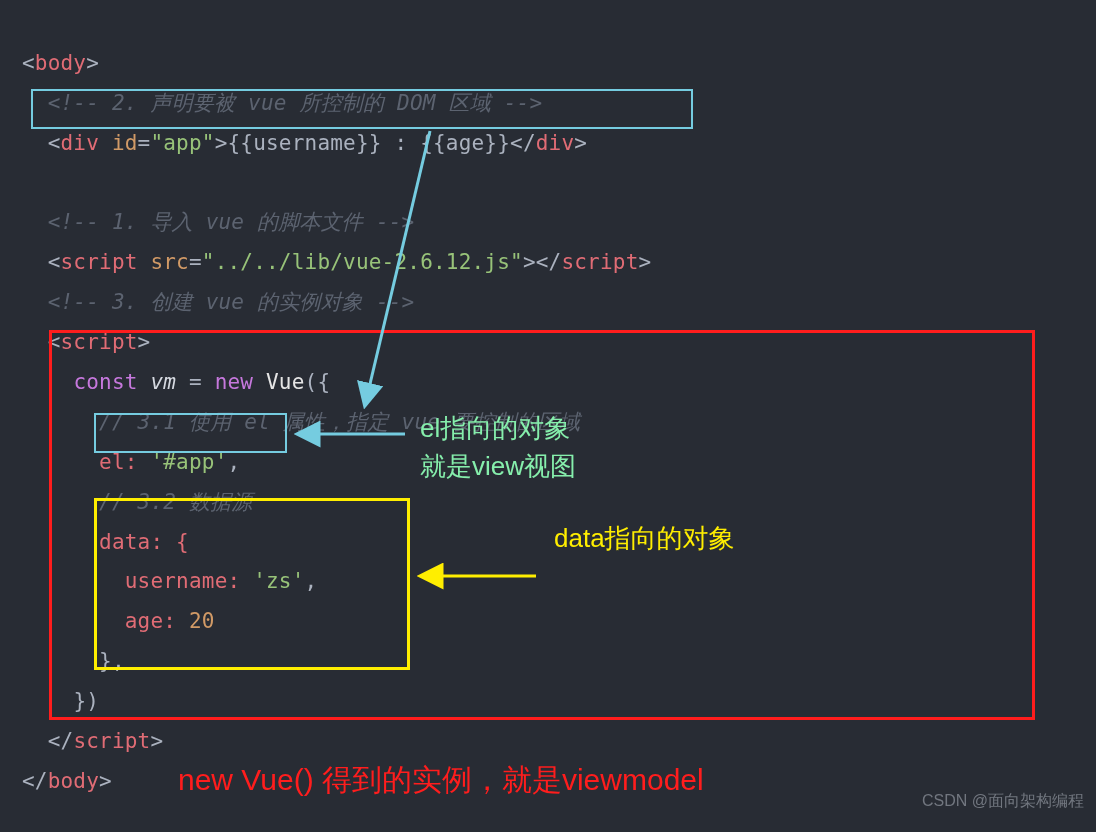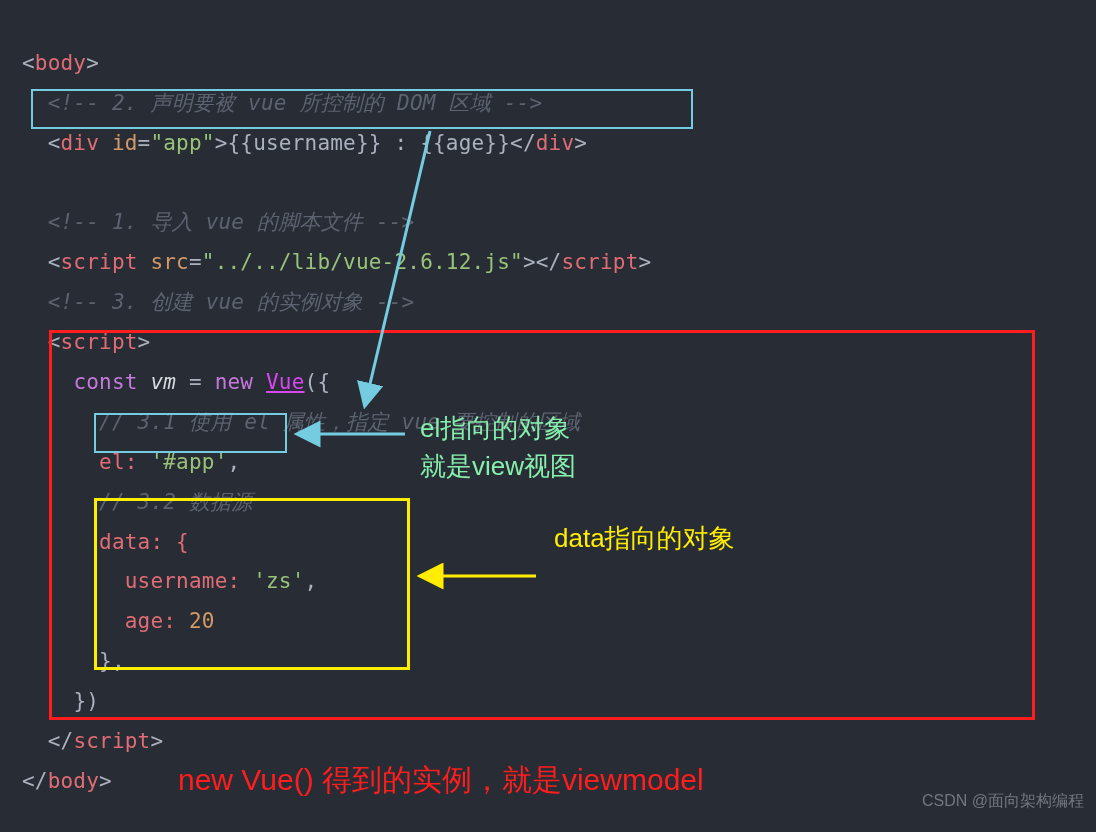--- a/index.html
+++ b/index.html
@@ -20,21 +20,21 @@
     left: 0;
     top: 0;
     padding: 4px 0 0 22px;
     line-height: 1.9;
     white-space: pre;
     letter-spacing: 0.2px;
   }
   .t-gray    { color: #5c6370; font-style: italic; }
   .t-red     { color: #e06c75; }
   .t-orange  { color: #d19a66; margin-top: 40px; }
-  .t-yellow  { color: #d946ef; text-decoration: underline; }
+  .t-yellow  { color: #e5e5e5; }
   .t-green   { color: #98c379; }
   .t-text    { color: #abb2bf; text-align: center; }
   .t-purple  { color: #c678dd; }
   .t-white   { color: #d5d9e0; }
   .t-ital    { font-style: italic; }
 
   .box-cyan  { position:absolute; border:2px solid #75cce0; pointer-events:none; }
   .box-red   { position:absolute; border:3px solid #ff1d1d; pointer-events:none; }
   .box-yellow{ position:absolute; border:3px solid #ffee00; pointer-events:none; }
 

